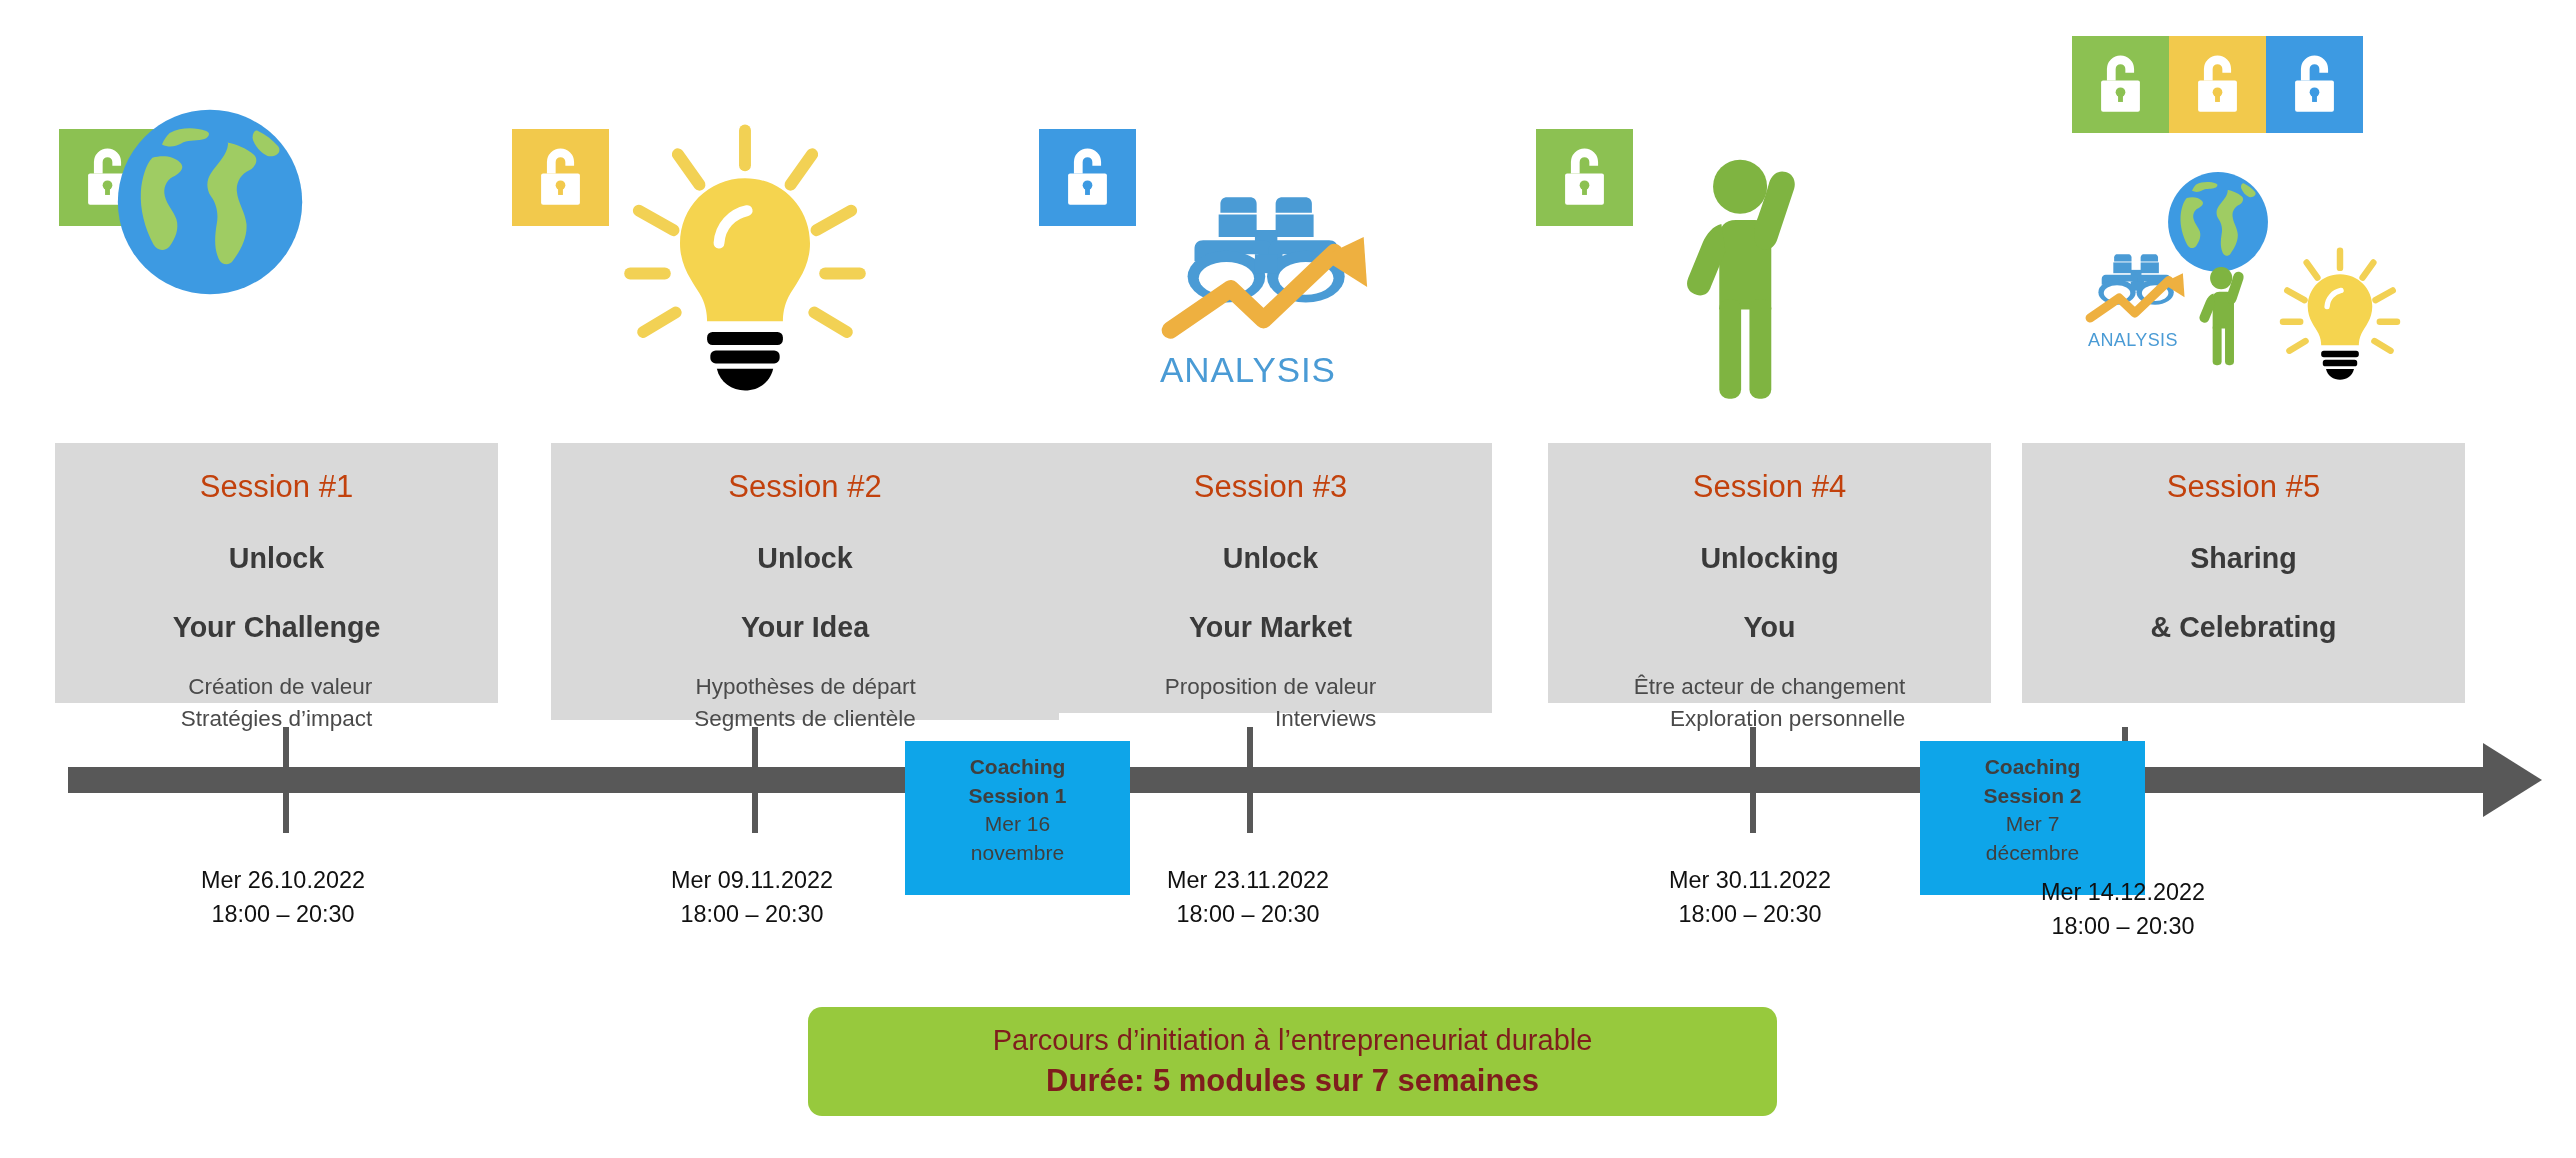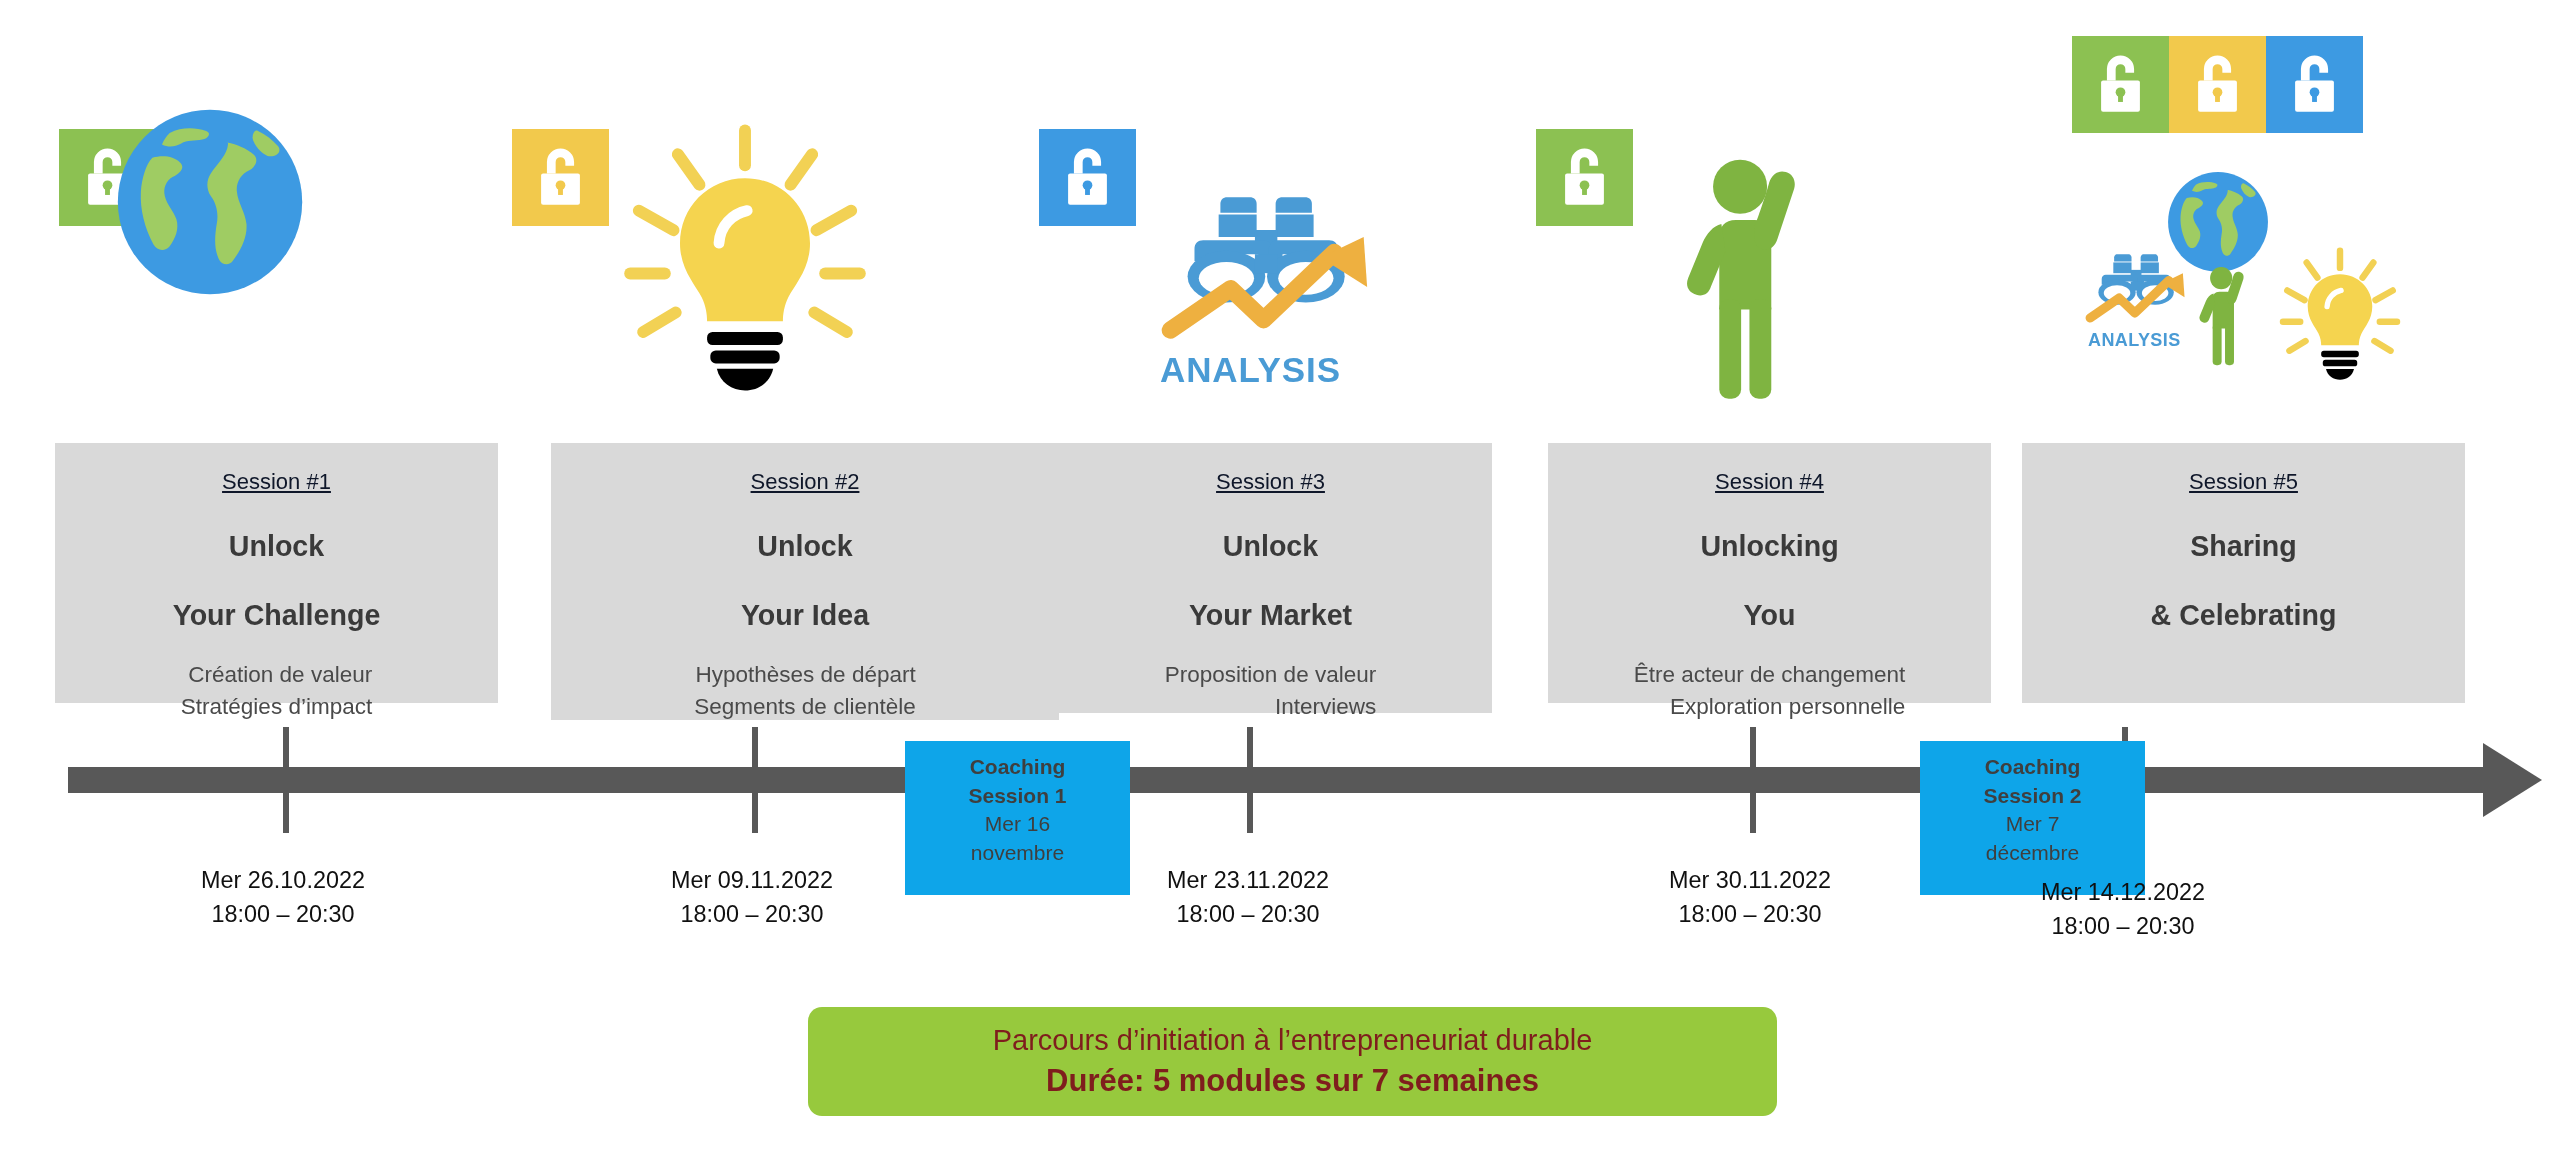--- a/index.html
+++ b/index.html
@@ -17,21 +17,21 @@
 
   
   .card {
     position: absolute;
     background: #d9d9d9;
     display: flex;
     flex-direction: column;
     align-items: center;
     padding-top: 24px;
   }
-  .card .sess   { font-size: 22px; color:#0f172a; line-height:1.32; font-weight:400;text-decoration:underline; }
+  .card .sess   { font-size: 31px; color:#c2410c; line-height:1.32; font-weight:400; }
   .card .ttl    { font-size: 28.6px; color:#3a3a3a; font-weight:700; line-height:1.28; text-align:center;margin-top:32px; }
   .card .subs   { margin-top: 26px; text-align:right; font-size:22.5px; color:#4a4a4a; line-height:1.42; }
 
   
   .tl-bar { position:absolute; left:68px; top:767px; width:2415px; height:26px; background:#585858; }
   .tl-arrow {
     position:absolute; left:2483px; top:743px; width:0; height:0;
     border-top:37px solid transparent; border-bottom:37px solid transparent;
     border-left:59px solid #585858;
   }
@@ -55,21 +55,21 @@
     display:flex; flex-direction:column; align-items:center; justify-content:center;
     color:#7f1d1d;
   }
   .banner .l1 { font-size:29px; font-weight:400; line-height:1.3; }
   .banner .l2 { font-size:31px; font-weight:700; line-height:1.34; }
 
   
   .art { position:absolute; }
   .art svg { display:block; width:100%; height:100%; }
   .analysis-word {
-    position:absolute; font-size:35px; font-weight:700; color:#4a9bd5;
+    position:absolute; font-size:35px; font-weight:400; color:#4a9bd5;
     letter-spacing:0.9px;
   }
   .analysis-word.small { font-size:18px; letter-spacing:0.4px; }
 </style>
 </head>
 <body>
 
 <div class="canvas">
 
   <div class="lock-tile" style="left:59px; top:129px;">

